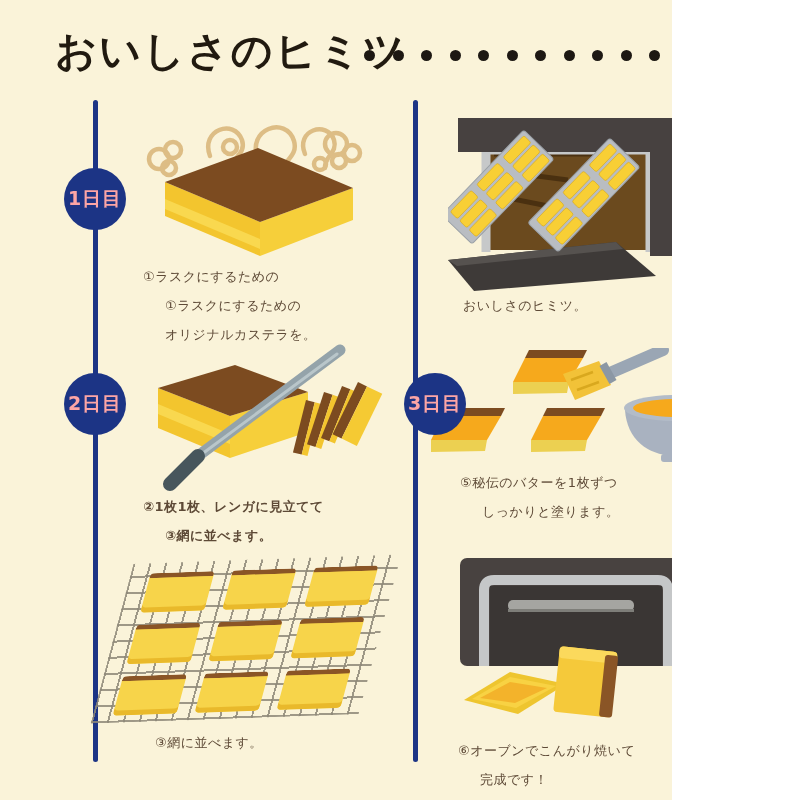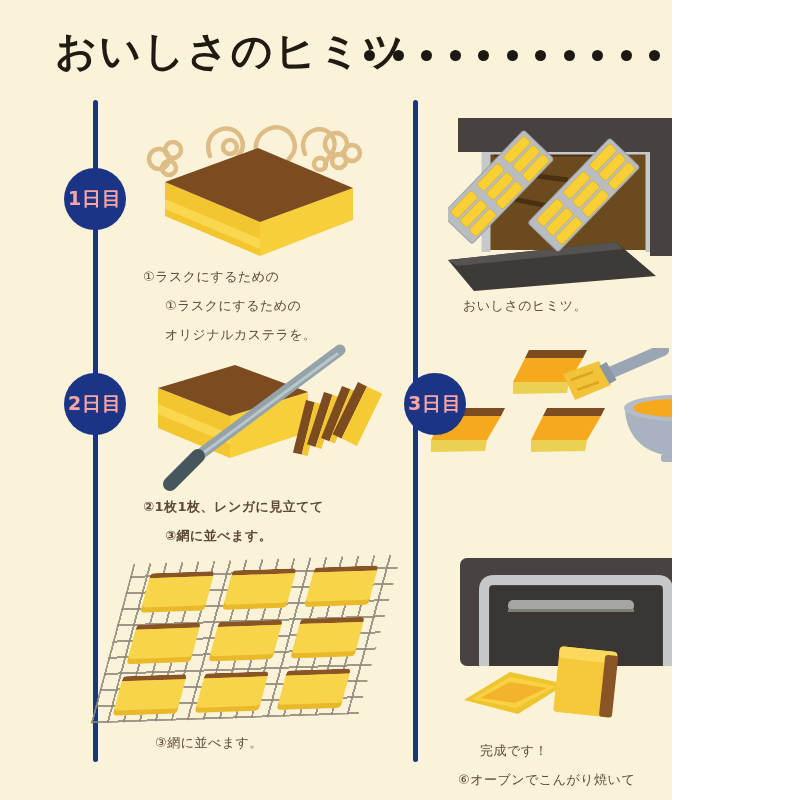--- a/index.html
+++ b/index.html
@@ -216,36 +216,40 @@
       <line x1="178" y1="16" x2="188" y2="34" stroke="#8b97a4" stroke-width="8"></line>
       <path d="M146,32 L168,24 M152,42 L174,34" stroke="#d9a81e" stroke-width="2.5"></path>
     </g>
     <g>
       <path d="M200,62 C202,94 226,108 251,108 C276,108 300,94 302,62 Z" fill="#a9b2c0"></path>
       <ellipse cx="251" cy="60" rx="52" ry="13" fill="#b3bcc8"></ellipse>
       <ellipse cx="251" cy="60" rx="43" ry="9" fill="#f6a91c"></ellipse>
       <rect x="236" y="106" width="30" height="8" rx="3" fill="#a9b2c0"></rect>
     </g>
   </svg>
+  <div class="caption cap5">
+    <span class="line">⑤秘伝のバターを1枚ずつ</span>
+    <span class="line indent">しっかりと塗ります。</span>
+  </div>
 
   <svg class="ill ill6" width="255" height="188" viewBox="0 0 255 188">
     <rect x="12" y="10" width="230" height="108" rx="7" fill="#484240"></rect>
     <rect x="42" y="38" width="172" height="80" fill="#3a3634"></rect>
     <path d="M36,118 L36,42 Q36,32 46,32 L210,32 Q220,32 220,42 L220,118" stroke="#c5c7c8" stroke-width="10" fill="none"></path>
     <rect x="60" y="52" width="126" height="11" rx="5" fill="#a5a5a1"></rect>
     <rect x="60" y="61" width="126" height="3" fill="#7e7e79"></rect>
     <g>
       <polygon points="16,152 62,124 118,136 70,166" fill="#eec52f"></polygon>
       <polygon points="24,151 62,129 108,138 68,160" fill="#f8d243"></polygon>
       <polygon points="32,150 62,134 99,140 67,155" fill="#f3b32b"></polygon>
     </g>
     <g transform="translate(112,98) rotate(6)">
       <rect width="58" height="66" rx="4" fill="#f5c93a"></rect>
       <rect width="58" height="12" rx="4" fill="#fbd95c"></rect>
       <rect x="46" y="4" width="13" height="62" rx="3" fill="#8a5526"></rect>
     </g>
   </svg>
   <div class="caption cap6">
+    <span class="line">⑥オーブンでこんがり焼いて</span>
     <span class="line indent">完成です！</span>
-    <span class="line">⑥オーブンでこんがり焼いて</span>
   </div>
 
 </div>
 
 </body></html>

